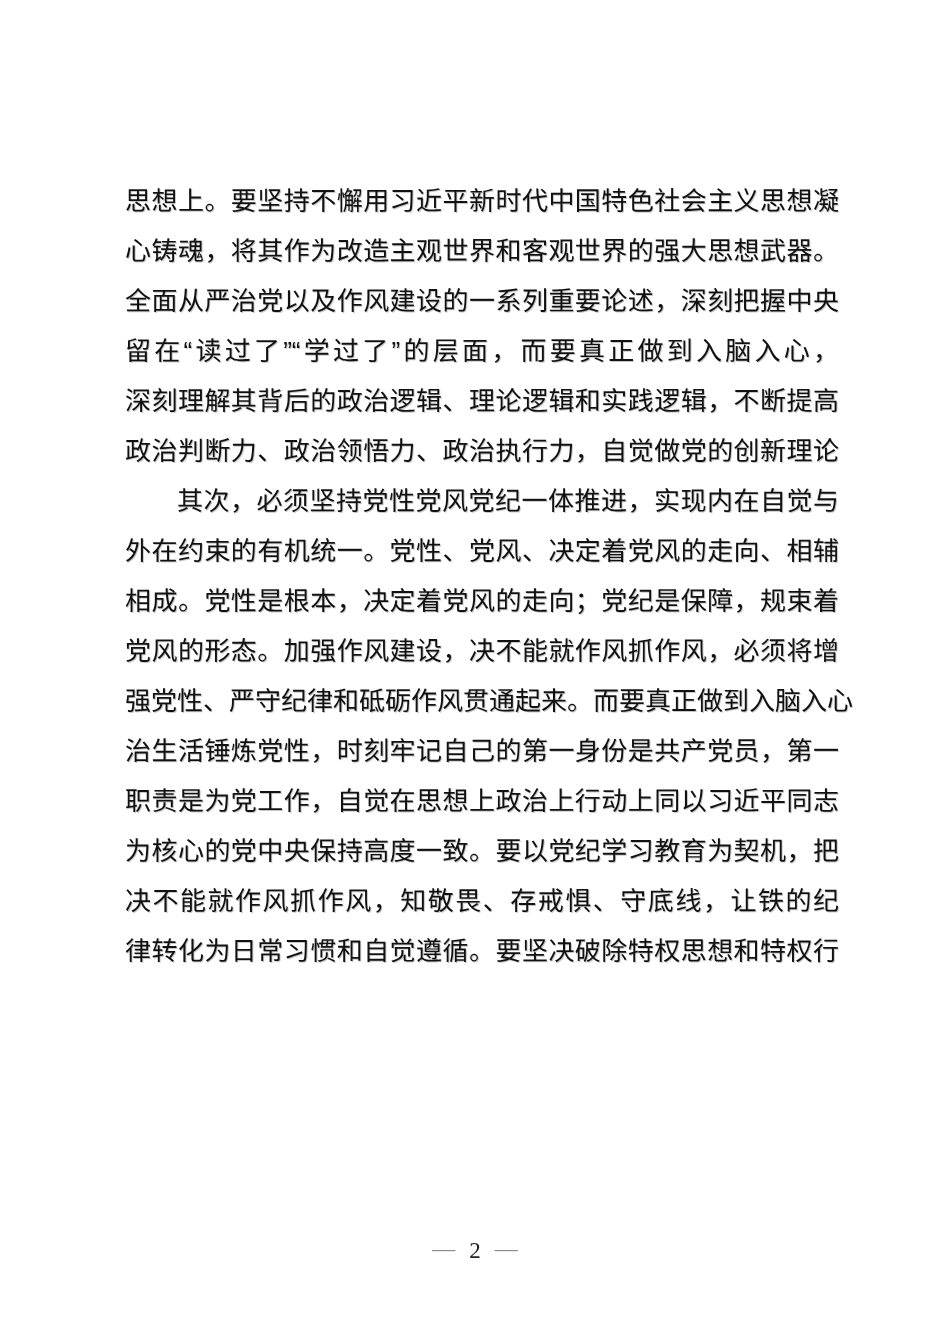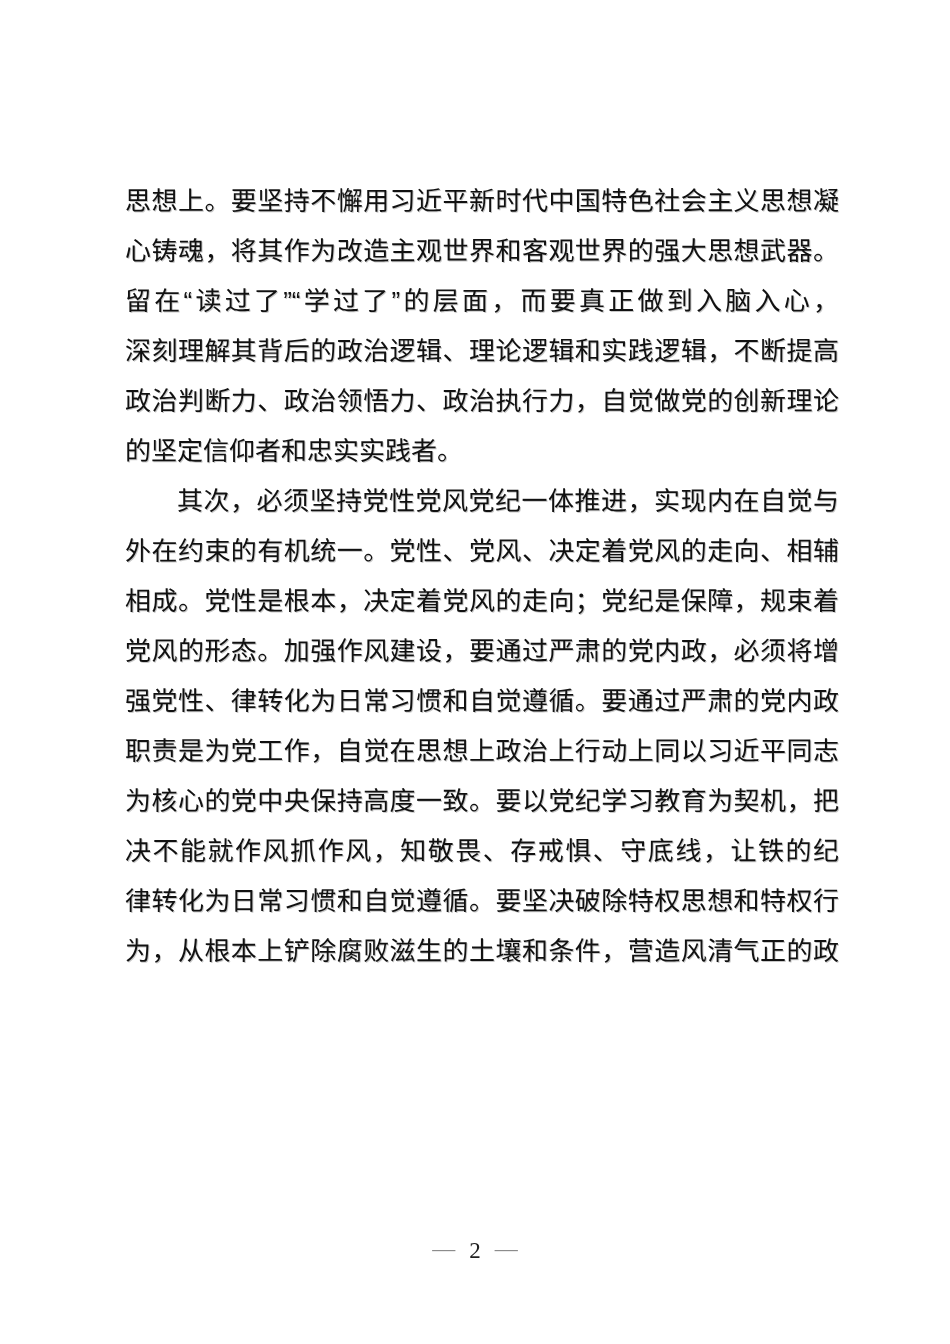--- a/index.html
+++ b/index.html
@@ -65,34 +65,34 @@
   }
 </style>
 </head>
 <body>
 
 <div class="page">
   <div class="text-block" id="text-block">
       <div class="paragraph">
         <div class="line">思想上。要坚持不懈用习近平新时代中国特色社会主义思想凝</div>
         <div class="line">心铸魂，将其作为改造主观世界和客观世界的强大思想武器。</div>
+        <div class="line">全面从严治党以及作风建设的一系列重要论述，深刻把握中央</div>
         <div class="line">留在“读过了”“学过了”的层面，而要真正做到入脑入心，</div>
         <div class="line">深刻理解其背后的政治逻辑、理论逻辑和实践逻辑，不断提高</div>
         <div class="line">政治判断力、政治领悟力、政治执行力，自觉做党的创新理论</div>
-        <div class="line flush-left">的坚定信仰者和忠实实践者。</div>
       </div>
       <div class="paragraph">
         <div class="line indent">其次，必须坚持党性党风党纪一体推进，实现内在自觉与</div>
         <div class="line">外在约束的有机统一。党性、党风、决定着党风的走向、相辅</div>
         <div class="line">相成。党性是根本，决定着党风的走向；党纪是保障，规束着</div>
-        <div class="line">党风的形态。加强作风建设，要通过严肃的党内政，必须将增</div>
-        <div class="line">强党性、律转化为日常习惯和自觉遵循。要通过严肃的党内政</div>
+        <div class="line">党风的形态。加强作风建设，决不能就作风抓作风，必须将增</div>
+        <div class="line">强党性、严守纪律和砥砺作风贯通起来。而要真正做到入脑入心</div>
+        <div class="line">治生活锤炼党性，时刻牢记自己的第一身份是共产党员，第一</div>
         <div class="line">职责是为党工作，自觉在思想上政治上行动上同以习近平同志</div>
         <div class="line">为核心的党中央保持高度一致。要以党纪学习教育为契机，把</div>
         <div class="line">决不能就作风抓作风，知敬畏、存戒惧、守底线，让铁的纪</div>
         <div class="line">律转化为日常习惯和自觉遵循。要坚决破除特权思想和特权行</div>
-        <div class="line">为，从根本上铲除腐败滋生的土壤和条件，营造风清气正的政</div>
       </div>
     </div>
   <div class="footer">
     <span class="dash">—</span><span class="pagenum">2</span><span class="dash">—</span>
   </div>
 </div>
 
 </body></html>

